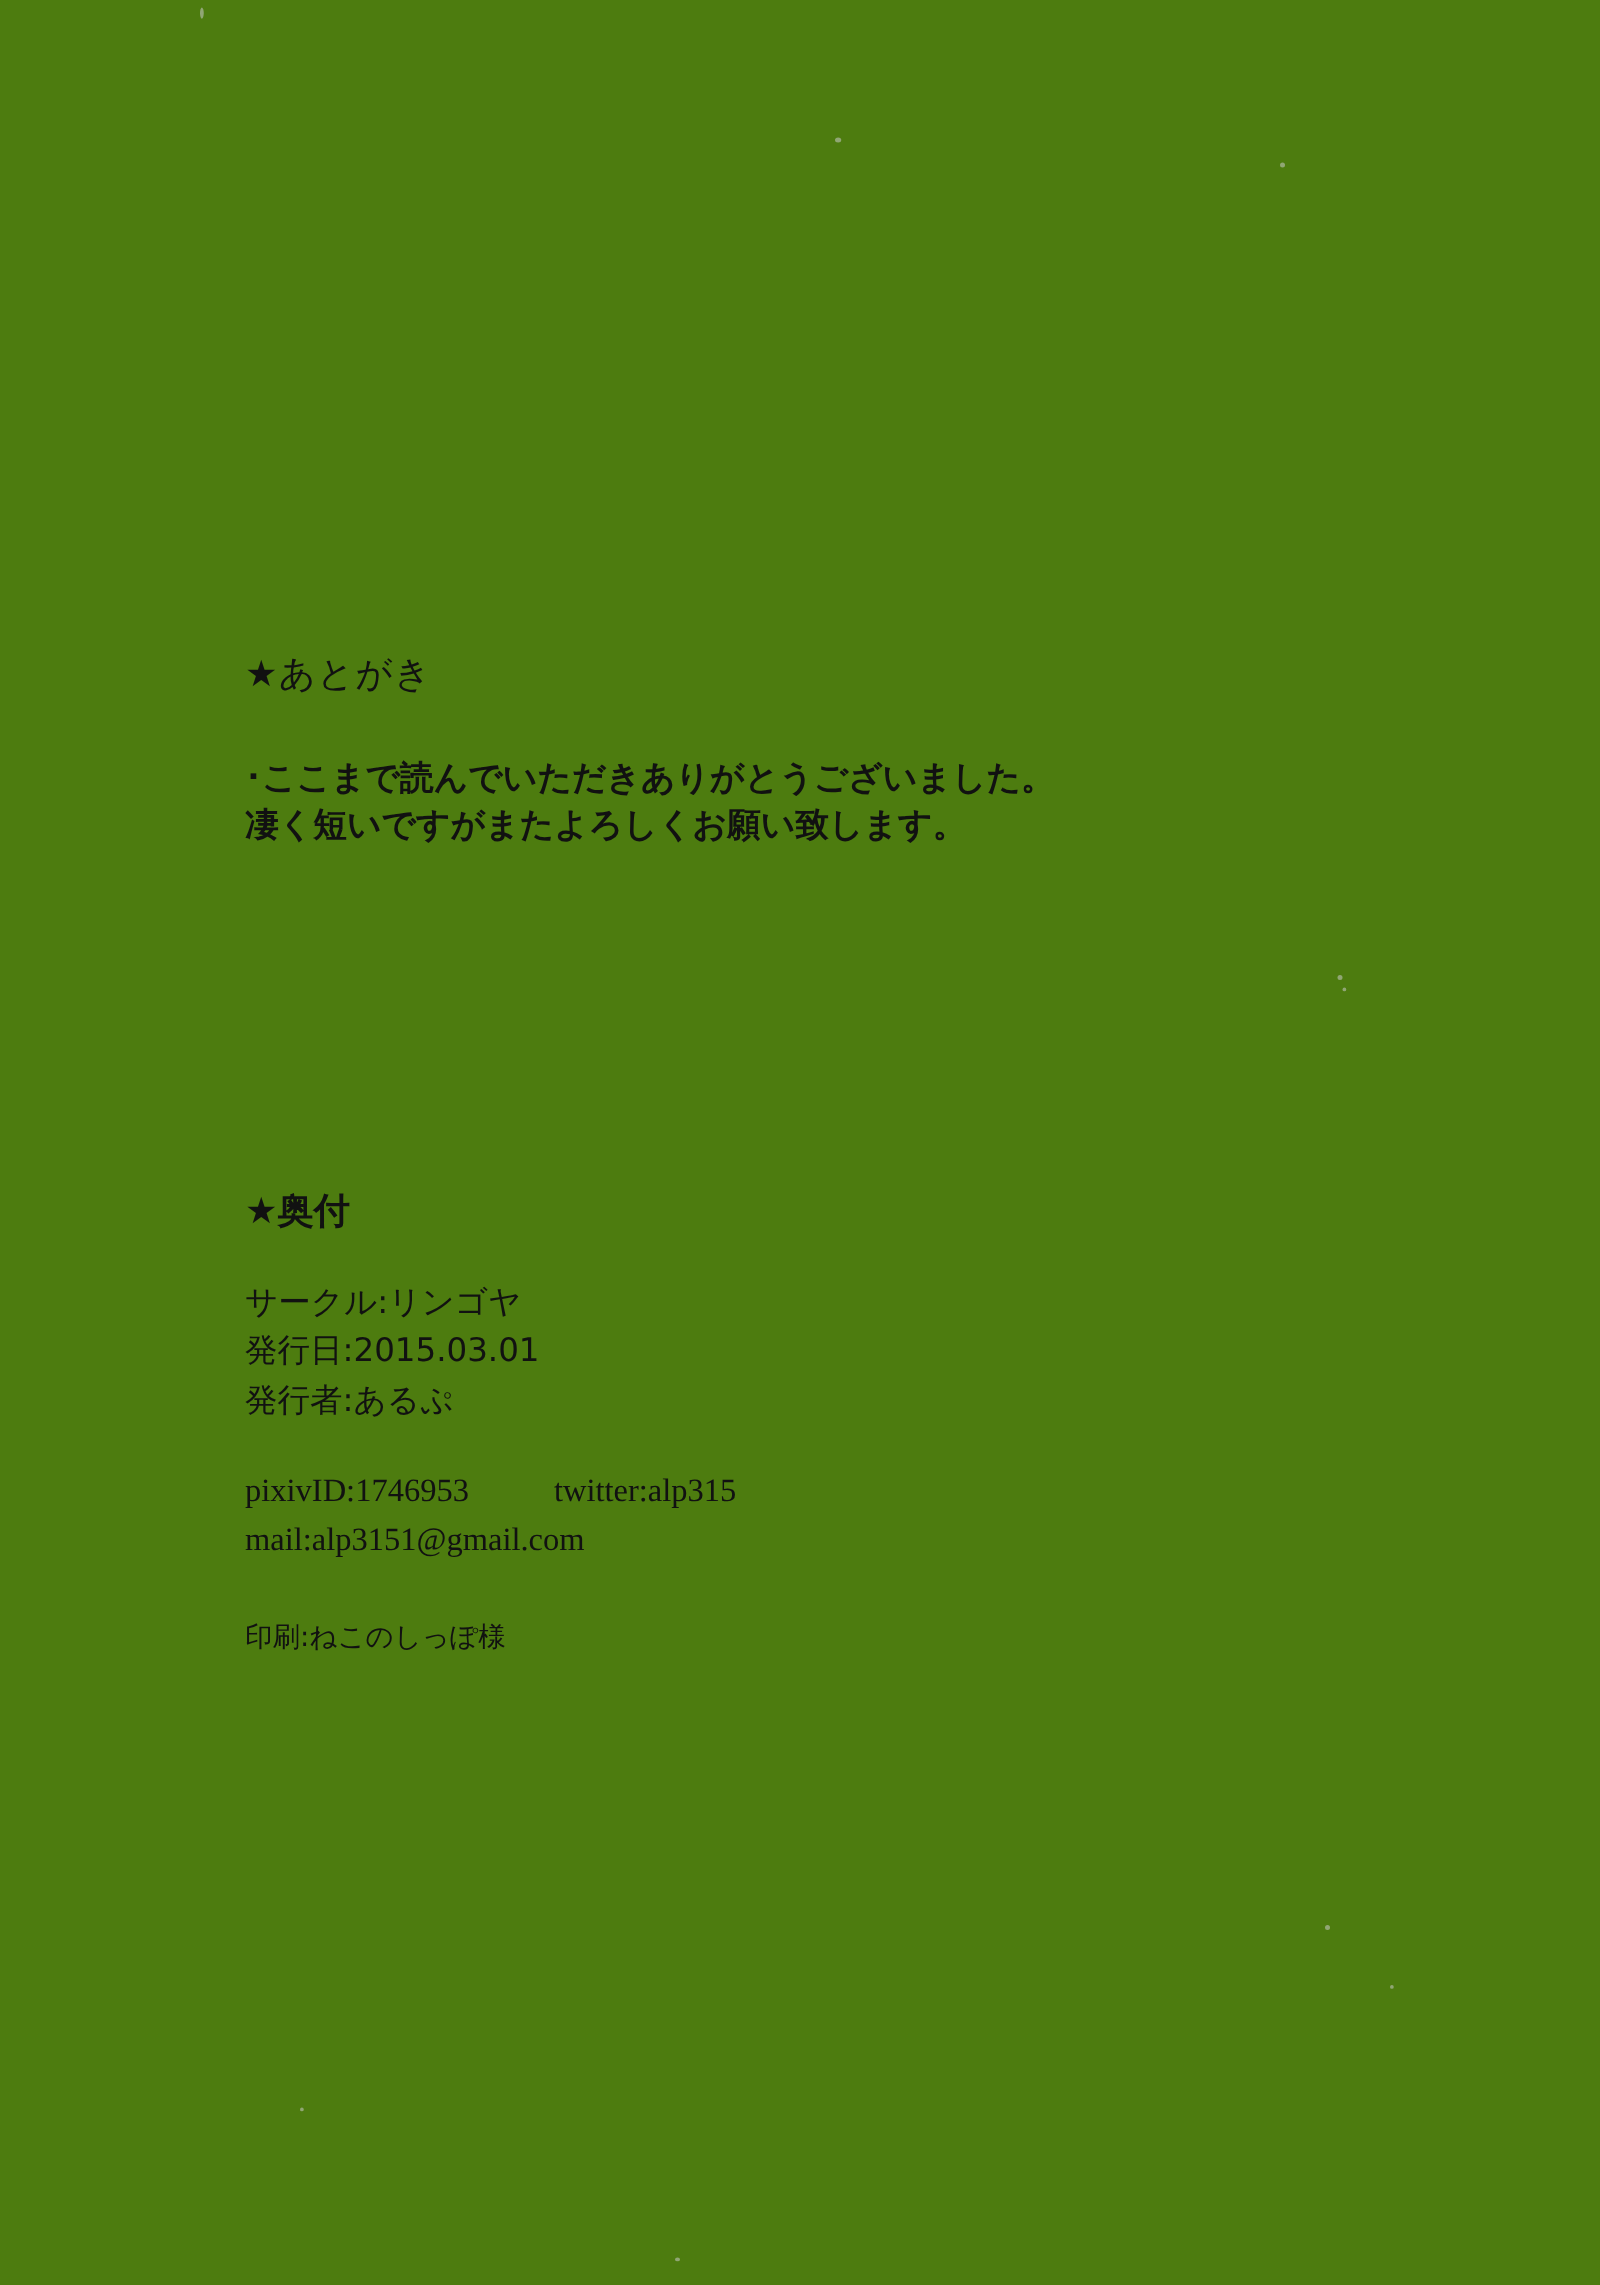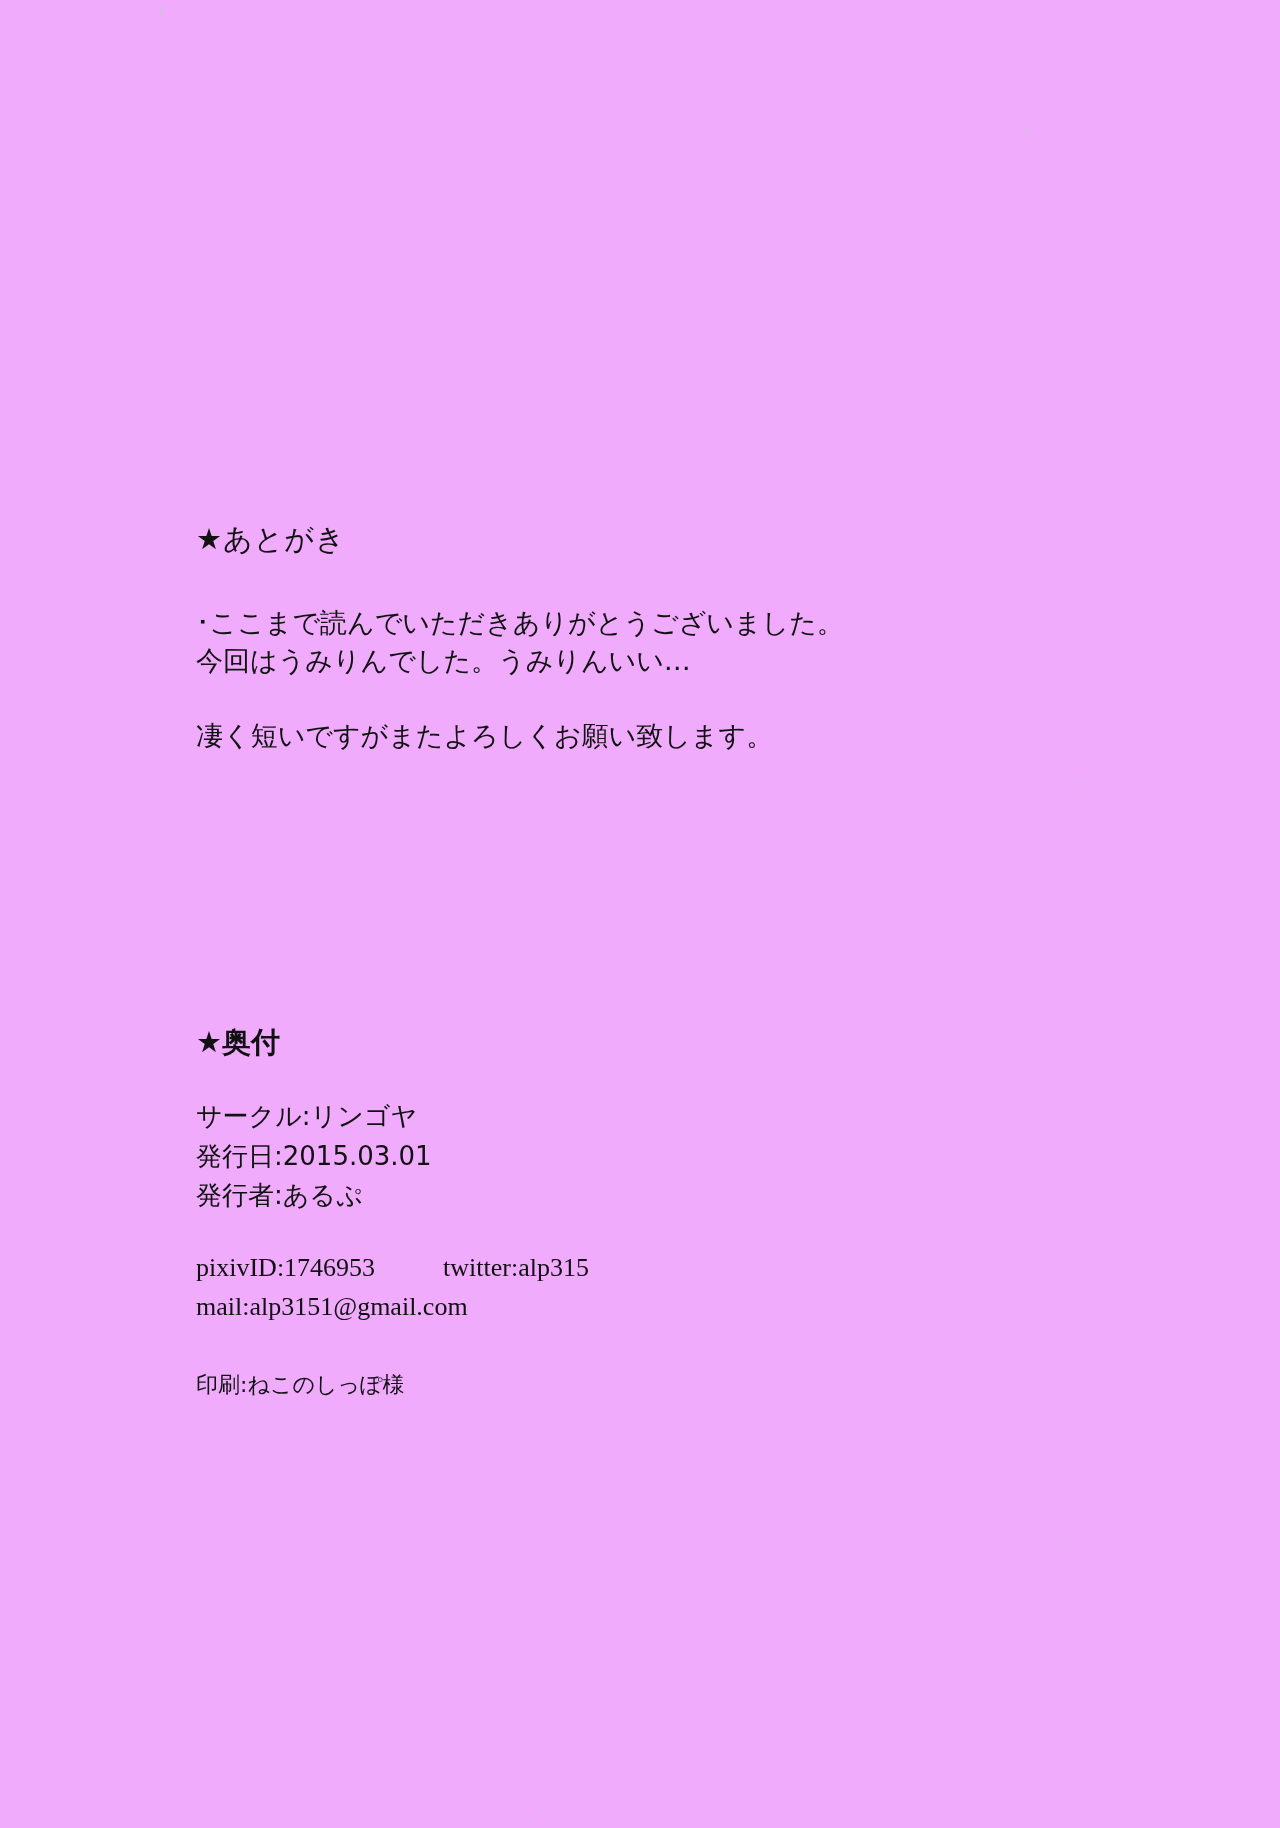--- a/index.html
+++ b/index.html
@@ -11,21 +11,21 @@
     width: 1280px;
     height: 1828px;
     position: relative;
     font-family: "DejaVu Sans", sans-serif;
     color: #1a1a1a;
     overflow: hidden;
   }
   .page {
     position: absolute;
     inset: 0;
-    background: #f0abfc;
+    background: #4d7c0f;
   }
   
   .speck {
     position: absolute;
     background: #c9c9c9;
     border-radius: 50%;
     opacity: .55;
   }
 
   .content {
@@ -41,21 +41,21 @@
     margin: 0 0 44px 0;
     font-family: "DejaVu Sans", sans-serif;
     font-weight: 400;
     color: #111;
   }
   .block {
     font-size: 27px;
     line-height: 1.42;
     margin: 0 0 36px 0;
     color: #111;
-    font-weight: 400;
+    font-weight: 700;
   }
   .block.tight {
     margin-bottom: 0;
   }
   .spacer-lg { height: 96px; }
   .spacer-xl { height: 136px; }
 
   .colophon-head {
     font-size: 29px;
     margin: 0 0 34px 0;
@@ -94,21 +94,20 @@
   <div class="speck" style="left:1060px; top:1540px; width:4px; height:4px;"></div>
   <div class="speck" style="left:1112px; top:1588px; width:3px; height:3px;"></div>
   <div class="speck" style="left:240px; top:1686px; width:3px; height:3px;"></div>
   <div class="speck" style="left:540px; top:1806px; width:4px; height:3px;"></div>
 
   <div class="content">
 
     <h2 class="section-head">★あとがき</h2>
 
     <p class="block tight">･ここまで読んでいただきありがとうございました。</p>
-    <p class="block">今回はうみりんでした。うみりんいい…</p>
 
     <p class="block">凄く短いですがまたよろしくお願い致します。</p>
 
     <div class="spacer-lg"></div>
 
 
     <div class="spacer-xl"></div>
 
     <h2 class="colophon-head">★奥付</h2>
 

